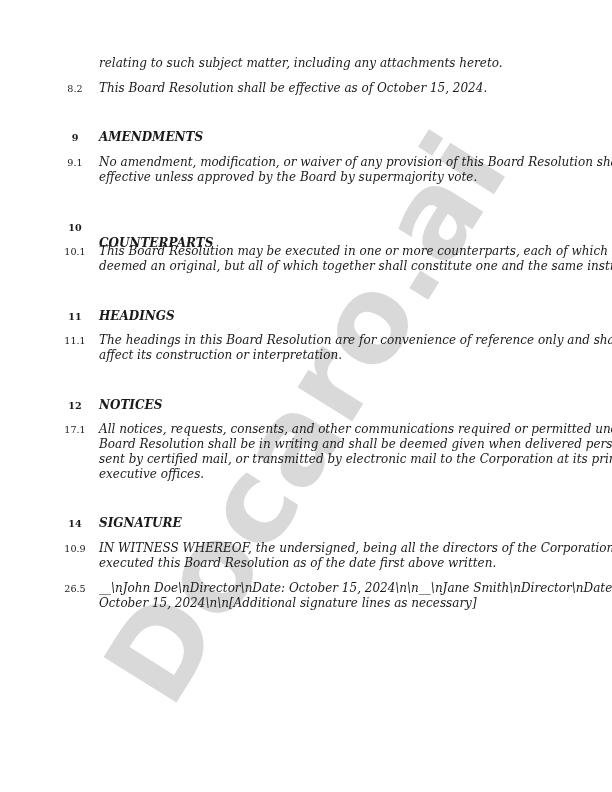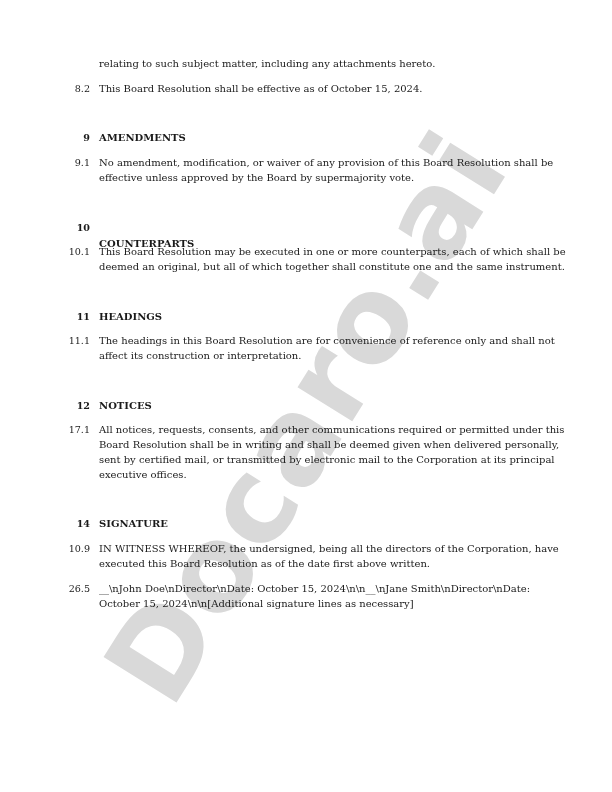--- a/index.html
+++ b/index.html
@@ -9,22 +9,22 @@
     }
     .page { position: absolute; left: 0; top: 0; width: 612px; height: 792px; }
     .watermark {
       position: absolute; left: 306px; top: 418px;
       transform: translate(-50%, -50%) rotate(-58deg);
       font-family: "DejaVu Sans", "Liberation Sans", sans-serif; font-weight: bold;
       font-size: 118px; color: #d9d9d9; white-space: nowrap; letter-spacing: 1px;
       z-index: 0; user-select: none; line-height: 1;
     }
     .content { position: absolute; left: 0; top: 0; width: 612px; z-index: 1; }
-    .line { position: absolute; font-size: 10px; line-height: 15px; white-space: nowrap; }
-    .num { position: absolute; width: 30px; text-align: right; left: 60px; font-size: 9.6px; line-height: 15px; }
+    .line { position: absolute; font-size: 12px; line-height: 15px; white-space: nowrap; font-style: italic; }
+    .num { position: absolute; width: 30px; text-align: center; left: 60px; font-size: 9.6px; line-height: 15px; }
     .heading-num { font-weight: bold; }
     .heading { font-weight: bold; }
     .txt { left: 99px; }
   </style>
 </head>
 <body>
 
 <div class="page">
   <div class="watermark">Docaro.ai</div>
 

